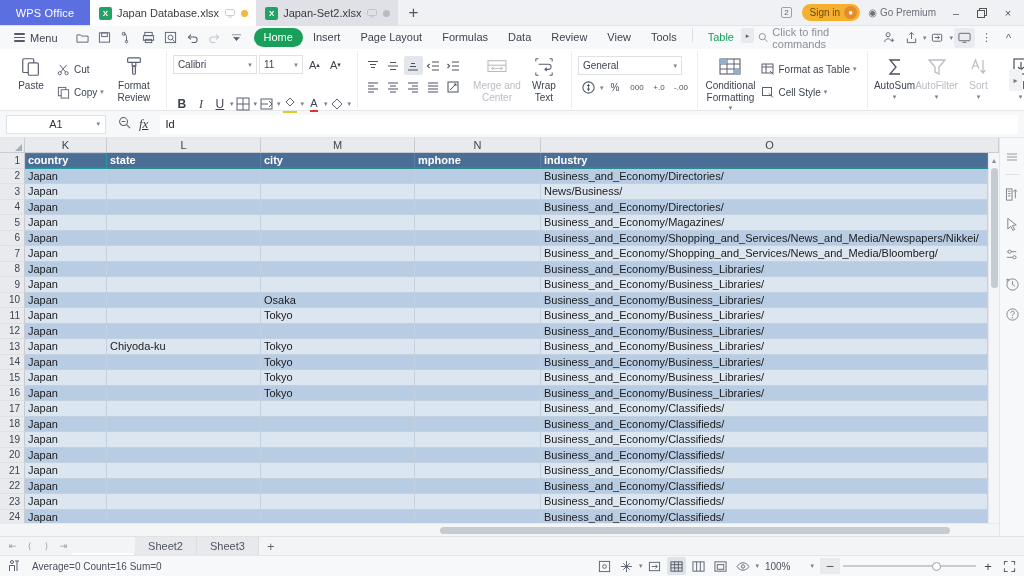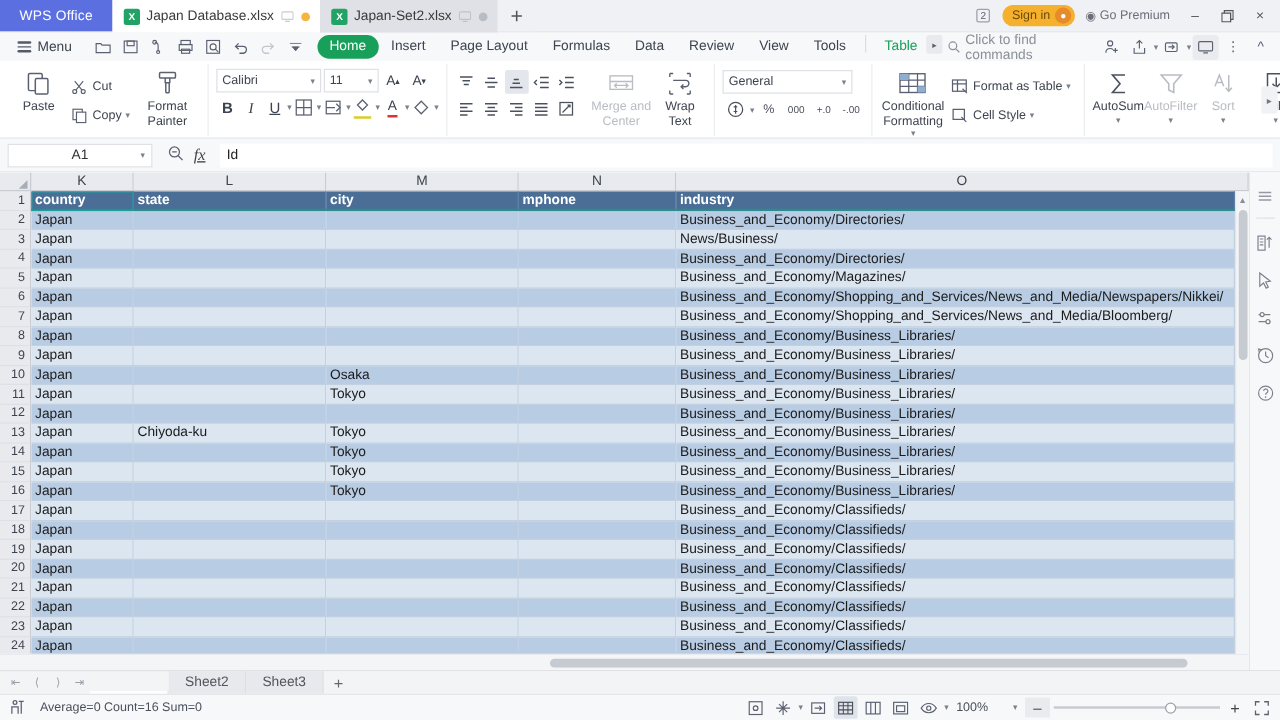--- a/index.html
+++ b/index.html
@@ -85,21 +85,21 @@
   .bigbtn {
     width:42px; display:flex; flex-direction:column; align-items:center; gap:1px;
     padding-top:4px; color:#3d4450; font-size:10px; text-align:center; line-height:1.15;
   }
   .bigbtn .ic { height:24px; display:flex; align-items:center; justify-content:center; }
   .bigbtn.wide { width:52px; }
   .smallcol { display:flex; flex-direction:column; justify-content:center; height:56px; gap:2px; padding-top:3px;}
   .smallbtn { display:flex; align-items:center; gap:3px; height:21px; padding:0 4px; color:#3d4450; font-size:10px; white-space:nowrap;}
   .smallbtn .ic { width:15px;height:15px;display:flex;align-items:center;justify-content:center;}
   .car { font-size:7px; color:#7b808c; }
-  .fontgrp { display:flex; flex-direction:column; gap:2px; padding-top:4px; }
+  .fontgrp { display:flex; flex-direction:column; gap:20px; padding-top:4px; }
   .fontrow1 { display:flex; align-items:center; gap:2px; }
   .fname {
     width:84px;height:19px;border:1px solid #dfe1e6;background:#fff;font-size:10px;
     display:flex;align-items:center;padding:0 4px;color:#3d4450;justify-content:space-between;
   }
   .fsize { width:44px;height:19px;border:1px solid #dfe1e6;background:#fff;font-size:10px;
     display:flex;align-items:center;padding:0 4px;color:#3d4450;justify-content:space-between; }
   .fbtn { width:19px;height:19px;display:flex;align-items:center;justify-content:center;color:#3d4450;font-size:11px; }
   .fontrow2 { display:flex; align-items:center; gap:1px; }
   .fb { width:18px;height:20px;display:flex;align-items:center;justify-content:center;color:#3d4450;font-size:12px;}
@@ -114,21 +114,21 @@
     display:flex;align-items:center;padding:0 4px;color:#3d4450;justify-content:space-between;}
   .numrow { display:flex; gap:1px; align-items:center;}
   .nb { width:21px;height:19px;display:flex;align-items:center;justify-content:center;color:#4a505c;font-size:10px;}
   .ribbon-expander { position:absolute;right:2px;top:20px;width:13px;height:22px;background:#f1f2f5;
     display:flex;align-items:center;justify-content:center;color:#777;font-size:8px;border-radius:2px;}
   .gray { color:#b9bcc3 !important; }
 
   
   .formulabar { height:27px; flex:0 0 27px; background:#f7f8fa; display:flex; align-items:center;
     padding:0 6px; gap:6px; border-bottom:1px solid #e4e6ea; }
-  .namebox { width:116px;height:19px;background:#fff;border:1px solid #dfe1e6;display:flex;
+  .namebox { width:100px;height:19px;background:#fff;border:1px solid #dfe1e6;display:flex;
     align-items:center;justify-content:center;position:relative;font-size:11px;color:#333;}
   .namebox .nb-car { position:absolute;right:5px;font-size:7px;color:#7b808c; }
   .fx-grp { display:flex; align-items:center; gap:8px; padding:0 6px;text-decoration:underline;}
   .fx-grp .i { color:#5a6070; font-size:12px; }
   .fx-italic { font-style:italic; font-family:"Liberation Serif", serif; font-size:13px; color:#444; }
   .finput { flex:1; height:19px; background:#fff; border:1px solid transparent; display:flex;
     align-items:center; padding:0 4px; font-size:11px; color:#222; }
 
   
   .gridwrap { flex:1; display:flex; min-height:0; background:#fff; }
@@ -411,21 +411,21 @@
         </div>
       </div>
       <div class="bigbtn wide">
         <span class="ic">
           <svg width="20" height="22" viewBox="0 0 22 24">
               <rect x="4" y="2" width="14" height="5" rx="1" fill="none" stroke="#5a6070" stroke-width="1.3"></rect>
               <path d="M9 7v4h4V7" fill="none" stroke="#5a6070" stroke-width="1.3"></path>
               <rect x="9.5" y="11" width="3" height="9" rx="1" fill="none" stroke="#5a6070" stroke-width="1.3"></rect>
             </svg>
         </span>
-        <span>Format Painter</span>
+        <span>Format Review</span>
       </div>
     </div>
 
     <div class="rgroup">
       <div class="fontgrp">
         <div class="fontrow1">
           <div class="fname">
             <span>Calibri</span>
             <span class="car">▾</span>
           </div>

